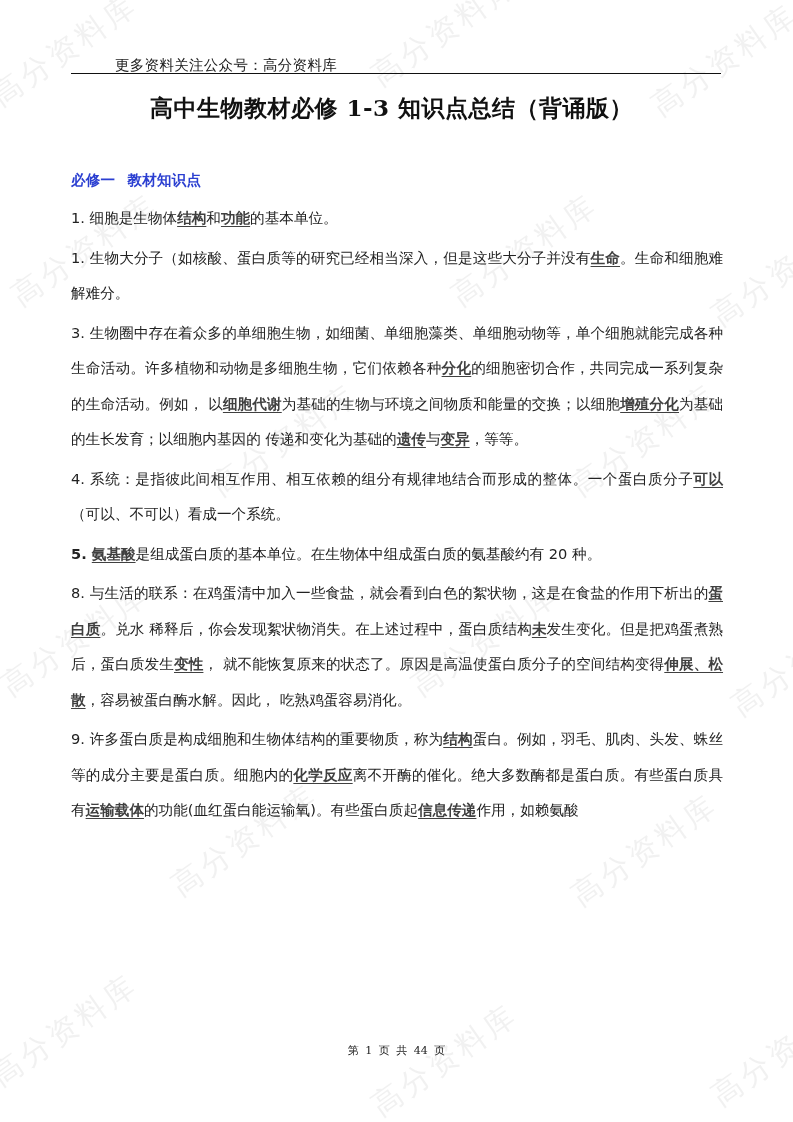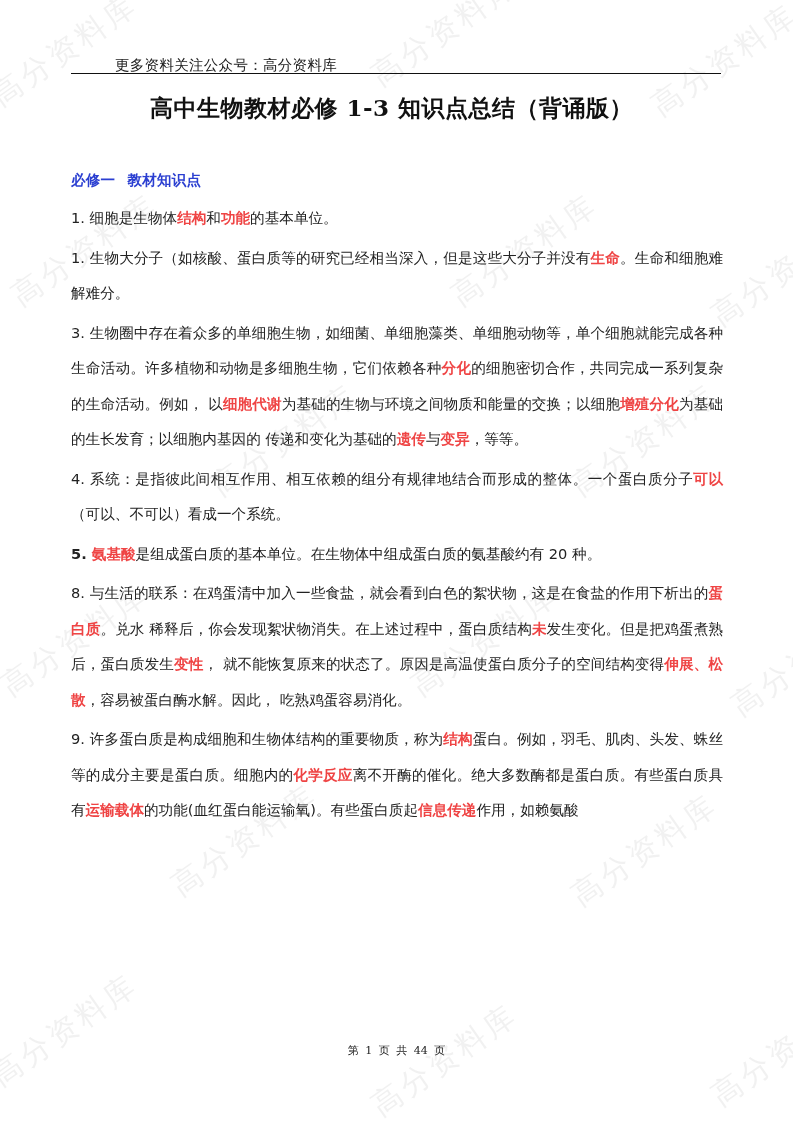--- a/index.html
+++ b/index.html
@@ -25,22 +25,22 @@
       position: absolute; left: 71px; top: 163px;
       font-size: 14.5px; font-weight: bold; color: #2b3fd1; letter-spacing: 0.3px; margin-top: 8px;
     }
     .section-heading .gap { display: inline-block; width: 12px; }
     .body-text {
       position: absolute; left: 71px; width: 652px; top: 200px;
       font-size: 14.6px; line-height: 35.5px; color: #222;
     }
     .para { margin: 0 0 4px 0; text-align: justify; text-align-last: left; }
     .para b, .para .em {
-      font-weight: bold; text-underline-offset: 3px;
-      text-decoration-thickness: 1.3px; color: #ef4444; margin-top: 20px;
+      font-weight: bold; text-decoration: underline; text-underline-offset: 3px;
+      text-decoration-thickness: 1.3px; color: #404040; margin-top: 20px;
     }
     .para .num-bold { font-weight: bold; }
     .footer {
       position: absolute; left: 0; right: 0; top: 1043px; text-align: center;
       font-family: "DejaVu Serif", "Liberation Serif", serif;
       font-size: 11px; color: #222; word-spacing: 3px;
     }
     .watermark {
       position: absolute; font-size: 30px; color: rgba(170,170,170,0.16);
       transform: rotate(-35deg); white-space: nowrap; pointer-events: none;

